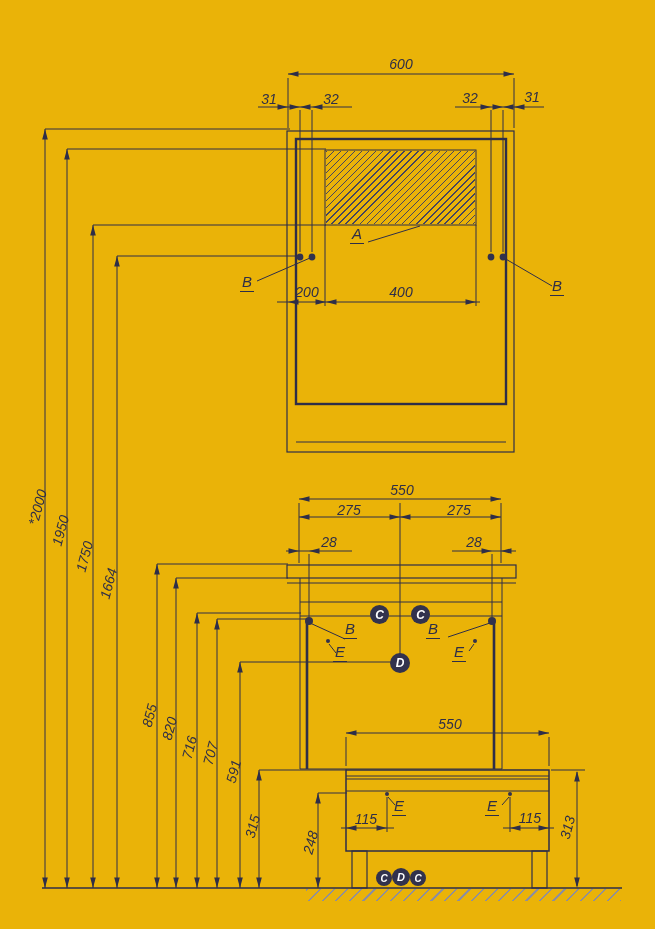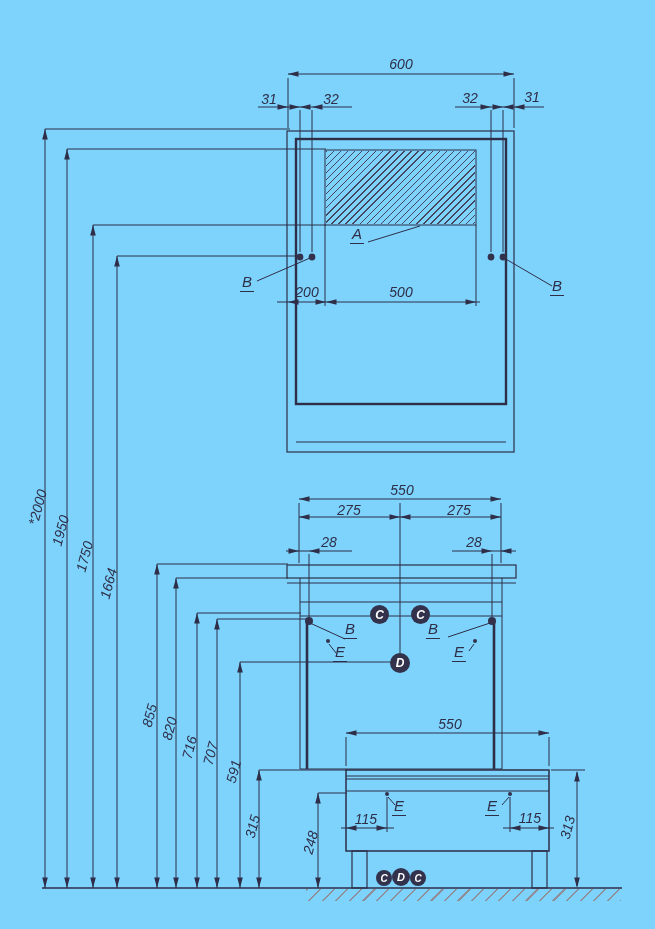--- a/index.html
+++ b/index.html
@@ -1,16 +1,16 @@
 <!DOCTYPE html>
 <html><head>
 <meta charset="utf-8">
 <style>
   html,body{margin:0;padding:0;background:#fff;}
-  #stage{position:relative;width:655px;height:929px;background:#7dd3fc;overflow:hidden;
+  #stage{position:relative;width:655px;height:929px;background:#eab308;overflow:hidden;
          font-family:"Liberation Sans",sans-serif;color:#2e2e48;}
   #stage svg{position:absolute;left:0;top:0;}
   .hatch-a{position:absolute;left:326px;top:151px;width:149px;height:73px;
     background:repeating-linear-gradient(135deg,#45455f 0 1px,transparent 1px 5px);}
   .hatch-floor{position:absolute;left:306px;top:889px;width:315px;height:12px;
     background:repeating-linear-gradient(135deg,#8f8f9b 0 1.6px,transparent 1.6px 9.6px);}
   .lbl{position:absolute;width:44px;font-style:italic;font-size:14px;line-height:19px;
        text-align:center;color:#2e2e48;}
   .rot{transform:rotate(-75deg);}
   .ltr{position:absolute;font-style:italic;font-size:15px;line-height:16px;
@@ -220,21 +220,21 @@
       <polygon points="503,107 492.5,104.2 492.5,109.8"></polygon>
     </g>
   </svg>
 
   <div class="lbl" style="left:379px;top:55px;">600</div>
   <div class="lbl" style="left:247px;top:90px;">31</div>
   <div class="lbl" style="left:309px;top:90px;">32</div>
   <div class="lbl" style="left:448px;top:89px;">32</div>
   <div class="lbl" style="left:510px;top:88px;">31</div>
   <div class="lbl" style="left:285px;top:283px;">200</div>
-  <div class="lbl" style="left:379px;top:283px;">500</div>
+  <div class="lbl" style="left:379px;top:283px;">400</div>
 
   <div class="lbl rot" style="left:16px;top:498px;">*2000</div>
   <div class="lbl rot" style="left:39px;top:521px;">1950</div>
   <div class="lbl rot" style="left:63px;top:547px;">1750</div>
   <div class="lbl rot" style="left:87px;top:574px;">1664</div>
   <div class="lbl rot" style="left:128px;top:706px;">855</div>
   <div class="lbl rot" style="left:148px;top:719px;">820</div>
   <div class="lbl rot" style="left:168px;top:738px;">716</div>
   <div class="lbl rot" style="left:189px;top:744px;">707</div>
   <div class="lbl rot" style="left:212px;top:762px;">591</div>

